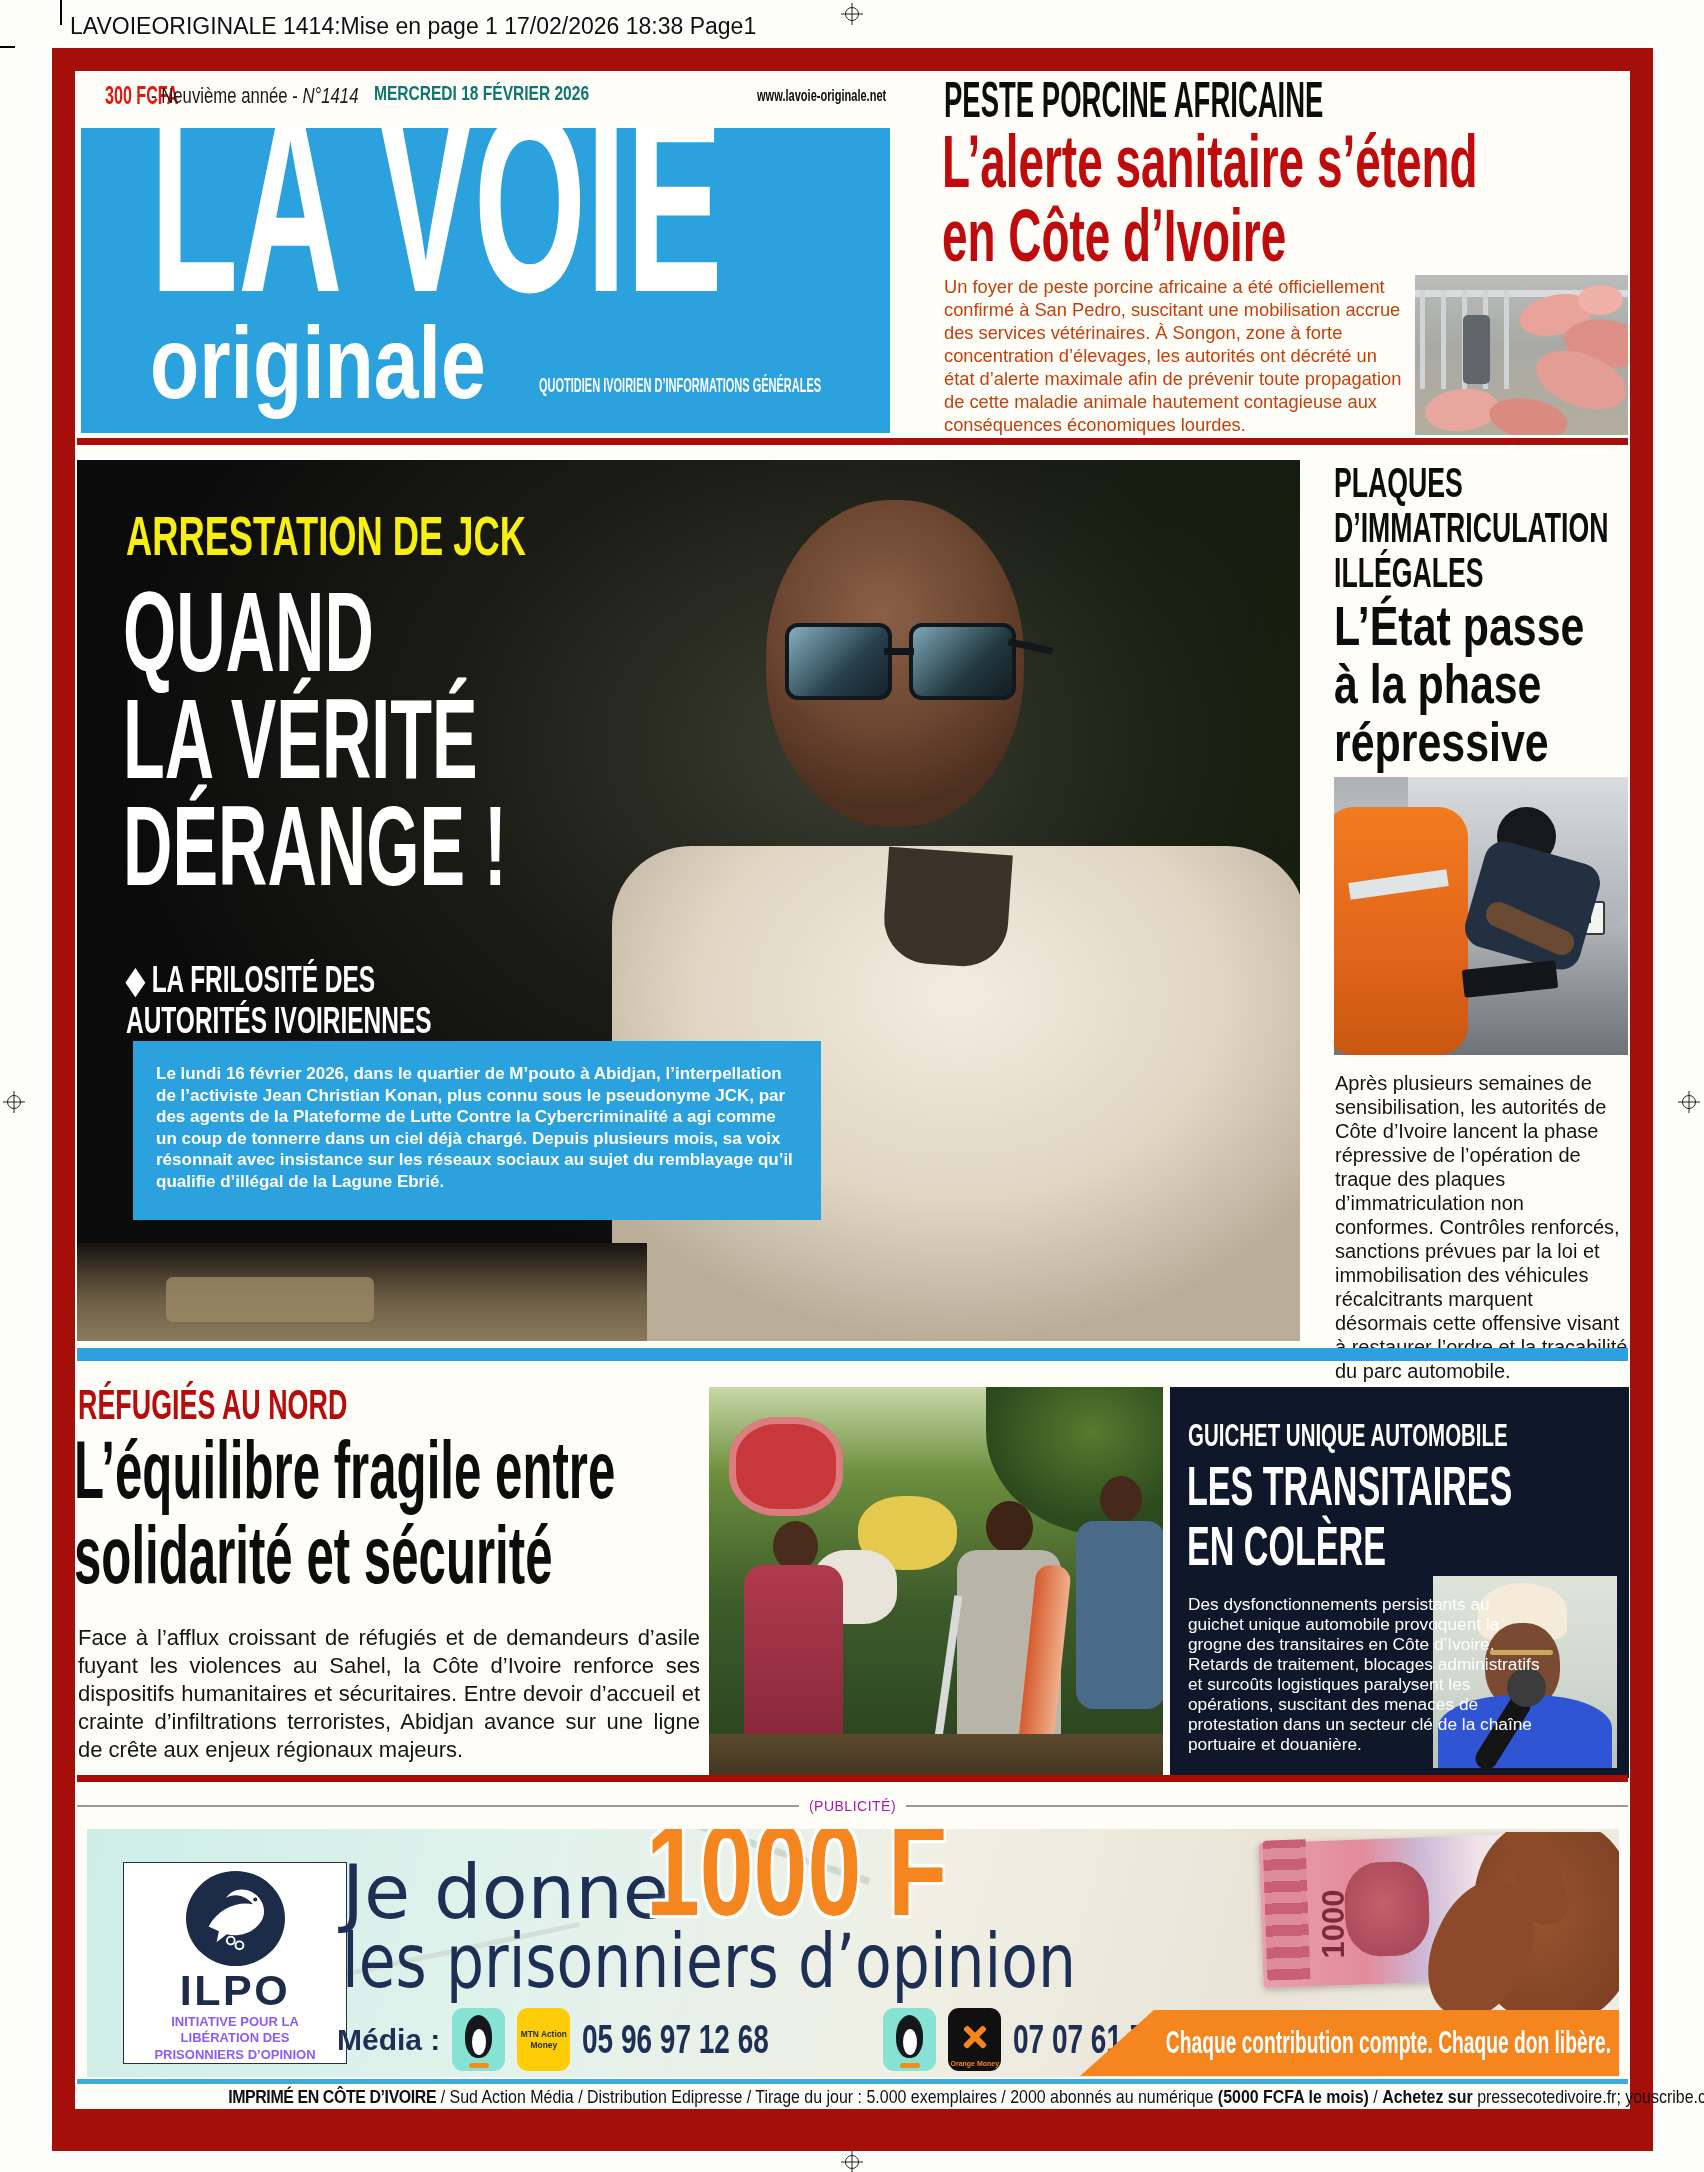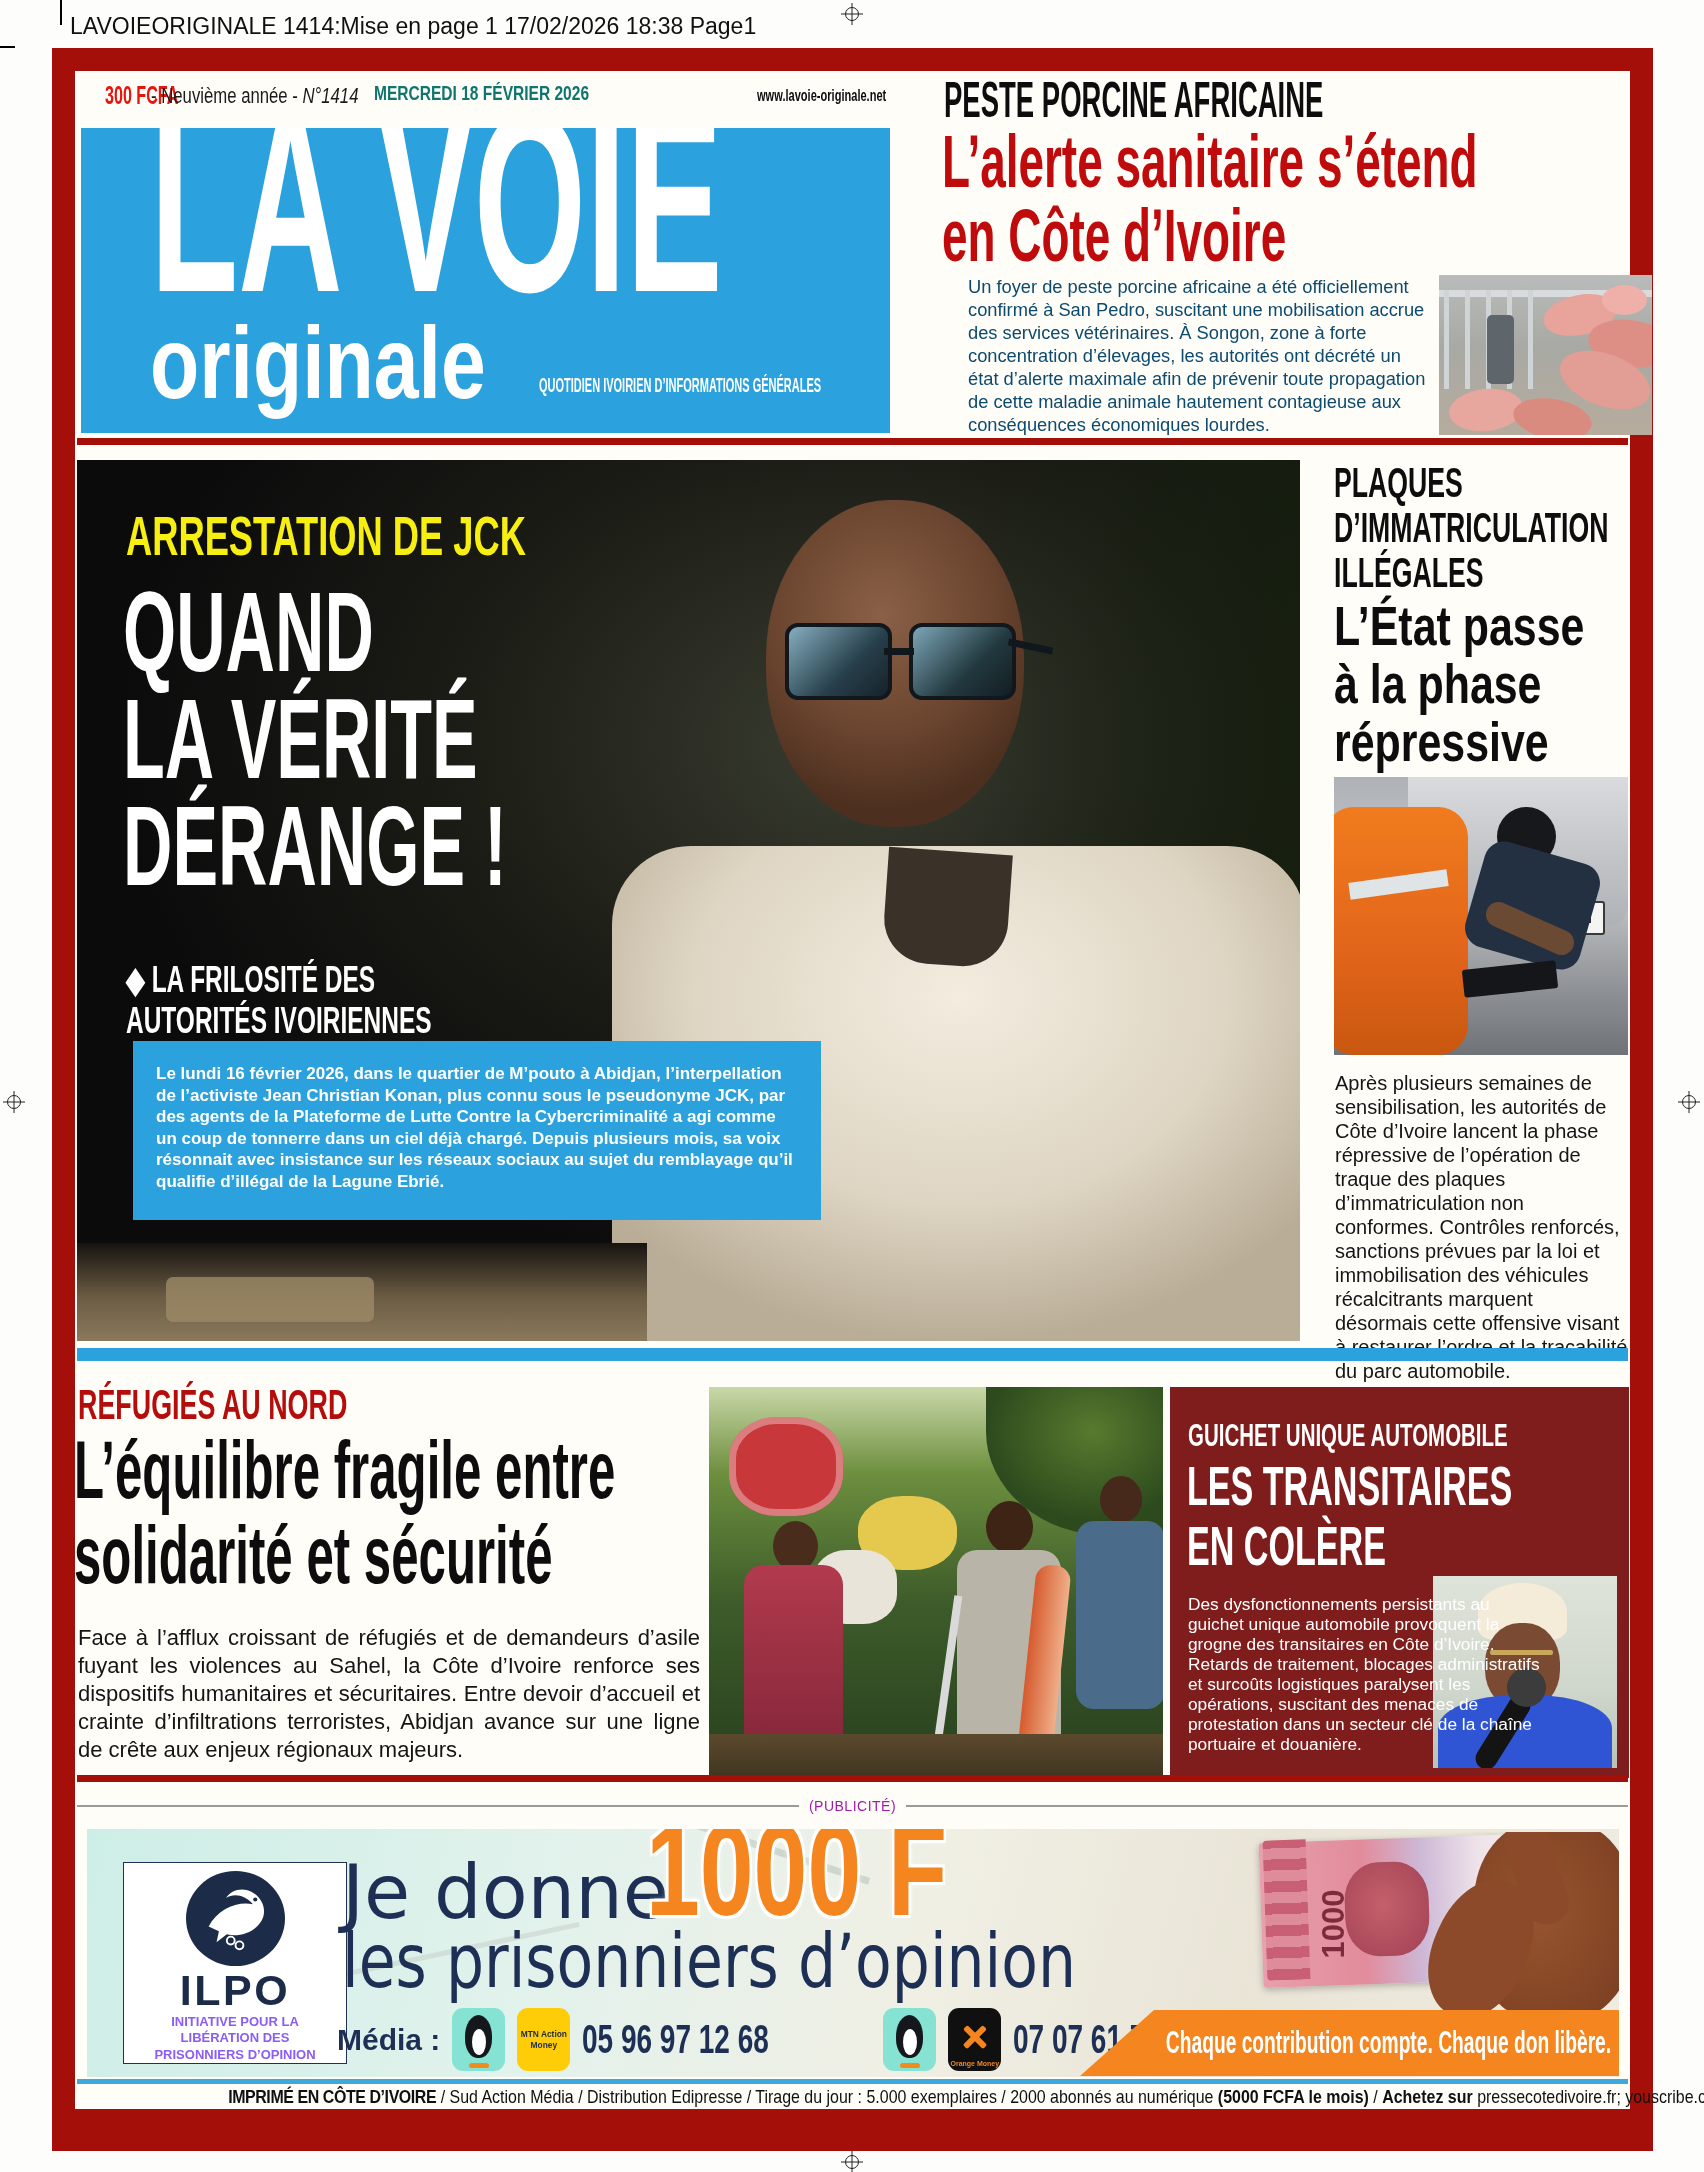--- a/index.html
+++ b/index.html
@@ -82,21 +82,21 @@
   <div class="abs nw b line" style="left:69px;top:-55px;font-size:258px;line-height:258px;color:#fff;transform:scaleX(.56)"><span>LA VOIE</span></div>
   <div class="abs nw b line" style="left:69px;top:184px;font-size:102px;line-height:102px;color:#fff;transform:scaleX(.79)"><span>originale</span></div>
   <div class="abs nw b line" style="left:458px;top:246px;font-size:20px;color:#fff;transform:scaleX(.55)"><span>QUOTIDIEN IVOIRIEN D’INFORMATIONS GÉNÉRALES</span></div>
 </div>
 
 <div class="abs nw b line" style="left:944px;top:75px;font-size:50px;line-height:51px;color:#0d0d0d;transform:scaleX(.55)"><span>PESTE PORCINE AFRICAINE</span></div>
 <div class="abs" style="left:942px;top:125px;color:#c00b0c;font-weight:bold;font-size:74px;line-height:74px">
   <div class="line" style="transform:scaleX(.62)">L’alerte sanitaire s’étend</div>
   <div class="line" style="transform:scaleX(.62)">en Côte d’Ivoire</div>
 </div>
-<div class="abs" style="left:968px;top:275px;width:684px;font-size:18.3px;line-height:23px;color:#0c4a6e;text-align:left">
+<div class="abs" style="left:944px;top:275px;width:684px;font-size:18.3px;line-height:23px;color:#c2410c;text-align:left">
   <div class="ph" style="position:relative;float:right;width:213px;height:160px;margin:0 0 3px 12px;background:linear-gradient(180deg,#b9bcba 0%,#a8a9a4 45%,#b6ac9d 100%)">
     <div class="shape" style="left:0;top:15px;width:213px;height:7px;background:#d8dcde"></div>
     <div class="shape" style="left:5px;top:15px;width:99px;height:99px;background:repeating-linear-gradient(90deg,#cfd4d6 0 5px,transparent 5px 21px)"></div>
     <div class="shape" style="left:48px;top:40px;width:27px;height:69px;background:#5f666b;border-radius:5px"></div>
     <div class="shape" style="left:104px;top:20px;width:74px;height:40px;background:#e8a39a;border-radius:50%;transform:rotate(-12deg)"></div>
     <div class="shape" style="left:149px;top:45px;width:84px;height:47px;background:#dd8f85;border-radius:50%;transform:rotate(8deg)"></div>
     <div class="shape" style="left:119px;top:79px;width:94px;height:52px;background:#e29d94;border-radius:50%;transform:rotate(20deg)"></div>
     <div class="shape" style="left:10px;top:114px;width:74px;height:42px;background:#e7a79e;border-radius:50%;transform:rotate(-6deg)"></div>
     <div class="shape" style="left:74px;top:124px;width:79px;height:40px;background:#d98b80;border-radius:50%;transform:rotate(10deg)"></div>
     <div class="shape" style="left:163px;top:10px;width:45px;height:30px;background:#eeb0a8;border-radius:50%"></div>
@@ -174,21 +174,21 @@
   <div class="shape" style="left:35px;top:178px;width:99px;height:213px;background:linear-gradient(180deg,#b23a4e,#7e2436);border-radius:20px"></div>
   <div class="shape" style="left:277px;top:114px;width:47px;height:52px;background:#3d2415;border-radius:50%"></div>
   <div class="shape" style="left:248px;top:163px;width:104px;height:228px;background:#b9b4a8;border-radius:20px"></div>
   <div class="shape" style="left:317px;top:178px;width:35px;height:208px;background:linear-gradient(90deg,#d65a2e,#efb08a);border-radius:15px;transform:rotate(6deg)"></div>
   <div class="shape" style="left:391px;top:89px;width:42px;height:47px;background:#46291a;border-radius:50%"></div>
   <div class="shape" style="left:367px;top:134px;width:89px;height:188px;background:#4a6b8a;border-radius:18px"></div>
   <div class="shape" style="left:233px;top:208px;width:8px;height:178px;background:#d9d9d9;transform:rotate(8deg)"></div>
   <div class="shape" style="left:0;top:347px;width:454px;height:45px;background:linear-gradient(180deg,#5c4a2e,#3f3420)"></div>
 </div>
 
-<div class="abs" style="left:1170px;top:1387px;width:459px;height:391px;background:#7f1d1d;overflow:hidden">
+<div class="abs" style="left:1170px;top:1387px;width:459px;height:391px;background:#0f172a;overflow:hidden">
   <div class="abs nw b line" style="left:18px;top:31px;font-size:32px;line-height:34px;color:#fff;transform:scaleX(.64)"><span>GUICHET UNIQUE AUTOMOBILE</span></div>
   <div class="abs b" style="left:17px;top:69px;color:#fff;font-size:55px;line-height:60px">
     <div class="line" style="transform:scaleX(.62)">LES TRANSITAIRES</div>
     <div class="line" style="transform:scaleX(.62)">EN COLÈRE</div>
   </div>
   <div class="ph" style="left:263px;top:189px;width:184px;height:192px;background:linear-gradient(180deg,#dfe4da 0%,#cfd6cc 60%,#b9c2b6 100%)">
     <div class="shape" style="left:45px;top:7px;width:89px;height:57px;background:#f4ecd9;border-radius:50% 50% 20% 20%"></div>
     <div class="shape" style="left:52px;top:47px;width:75px;height:87px;background:#7a4a32;border-radius:46%"></div>
     <div class="shape" style="left:57px;top:74px;width:63px;height:5px;background:#caa75a;border-radius:2px"></div>
     <div class="shape" style="left:5px;top:119px;width:174px;height:74px;background:#2f55d4;border-radius:45% 45% 0 0"></div>

